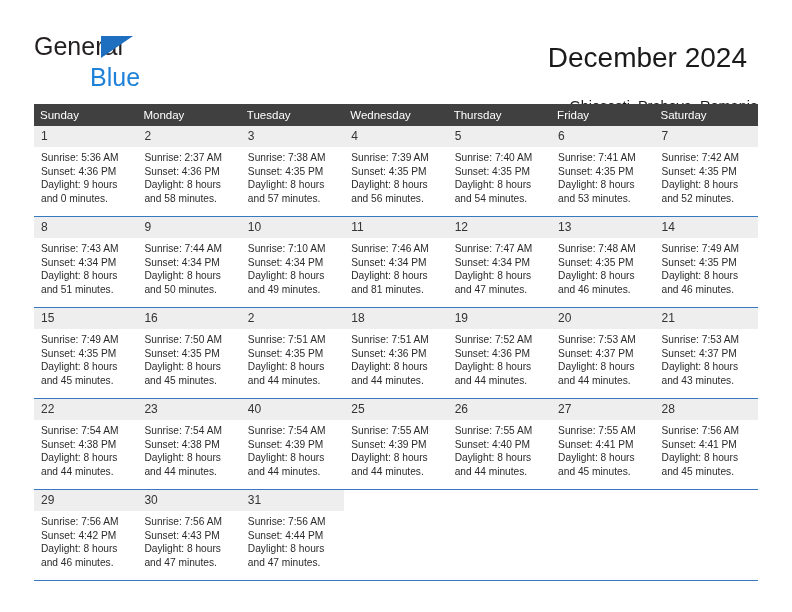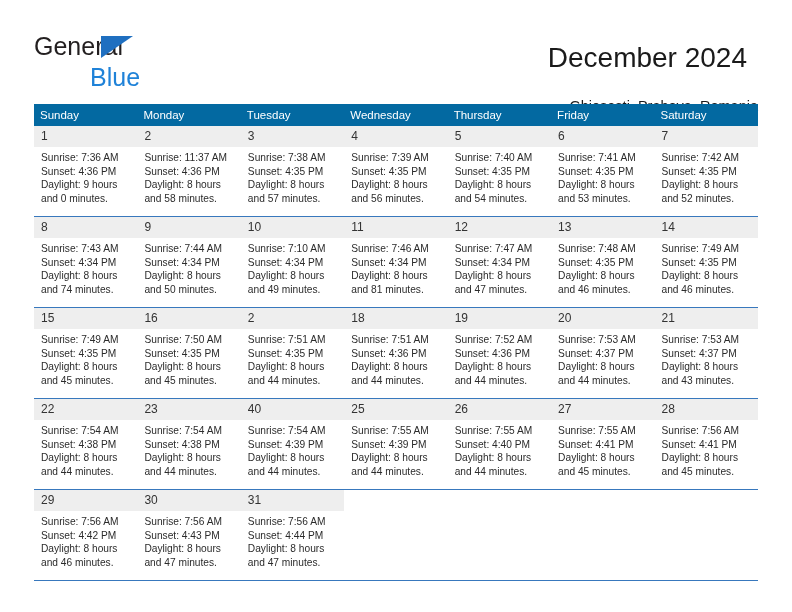--- a/index.html
+++ b/index.html
@@ -95,21 +95,21 @@
     position: absolute;
     left: 34px;
     top: 104px;
     width: 724px;
     border-collapse: collapse;
     table-layout: fixed;
   }
   .calendar col { width: 103.43px; }
 
   .calendar thead th {
-    background: #0369a1;
+    background: #404040;
     color: #ffffff;
     font-size: 11.5px;
     font-weight: normal;
     text-align: left;
     padding: 5px 0 5px 6px;
     height: 11px;
     border: none;
   }
 
   .calendar tbody td {
@@ -189,32 +189,32 @@
           <th>Friday</th>
           <th>Saturday</th>
         </tr>
     </thead>
     <tbody id="calendar-body">
         <tr>
           <td>
             <div class="cell-inner">
               <span class="daynum">1</span>
               <div class="lines">
-                <div>Sunrise: 7:36 AM</div>
+                <div>Sunrise: 5:36 AM</div>
                 <div>Sunset: 4:36 PM</div>
                 <div>Daylight: 9 hours</div>
                 <div>and 0 minutes.</div>
               </div>
             </div>
           </td>
           <td>
             <div class="cell-inner">
               <span class="daynum">2</span>
               <div class="lines">
-                <div>Sunrise: 11:37 AM</div>
+                <div>Sunrise: 2:37 AM</div>
                 <div>Sunset: 4:36 PM</div>
                 <div>Daylight: 8 hours</div>
                 <div>and 58 minutes.</div>
               </div>
             </div>
           </td>
           <td>
             <div class="cell-inner">
               <span class="daynum">3</span>
               <div class="lines">
@@ -271,21 +271,21 @@
           </td>
         </tr>
         <tr>
           <td>
             <div class="cell-inner">
               <span class="daynum">8</span>
               <div class="lines">
                 <div>Sunrise: 7:43 AM</div>
                 <div>Sunset: 4:34 PM</div>
                 <div>Daylight: 8 hours</div>
-                <div>and 74 minutes.</div>
+                <div>and 51 minutes.</div>
               </div>
             </div>
           </td>
           <td>
             <div class="cell-inner">
               <span class="daynum">9</span>
               <div class="lines">
                 <div>Sunrise: 7:44 AM</div>
                 <div>Sunset: 4:34 PM</div>
                 <div>Daylight: 8 hours</div>

